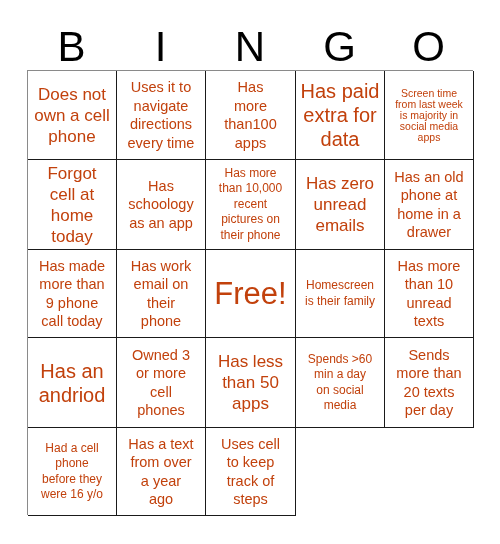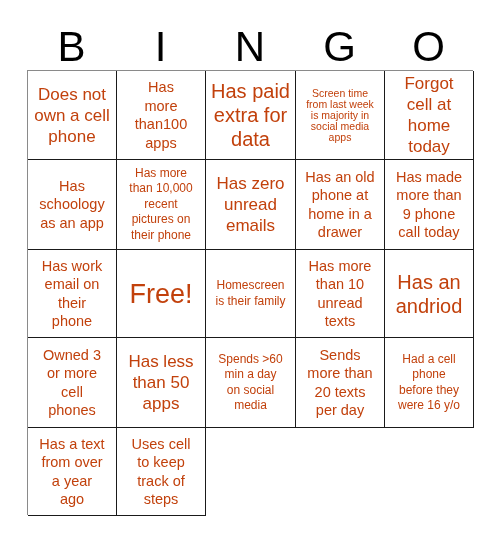--- a/index.html
+++ b/index.html
@@ -89,21 +89,21 @@
     white-space: pre-line;
     word-break: normal;
   }
 
   
   .fs-xs  { font-size: 10.5px; line-height: 11px; }
   .fs-s   { font-size: 12px;   line-height: 15.5px; }
   .fs-m   { font-size: 14.5px; line-height: 18.5px; }
   .fs-l   { font-size: 17px;   line-height: 21px; }
   .fs-xl  { font-size: 20px;   line-height: 24px; }
-  .fs-free{ font-size: 27px;   line-height: 34px; }
+  .fs-free{ font-size: 31px;   line-height: 34px; }
 </style>
 </head>
 <body>
 
 <div id="bingo-root">
 
   <div class="bingo-header">
     <div class="header-letter c0">B</div>
     <div class="header-letter c1">I</div>
     <div class="header-letter c2">N</div>
@@ -112,20 +112,26 @@
   </div>
 
   <div class="bingo-grid">
 
     <div class="bingo-cell">
       <span class="cell-text fs-l">Does not
 own a cell
 phone</span>
     </div>
     <div class="bingo-cell">
+      <span class="cell-text fs-m">Uses it to
+navigate
+directions
+every time</span>
+    </div>
+    <div class="bingo-cell">
       <span class="cell-text fs-m">Has
 more
 than100
 apps</span>
     </div>
     <div class="bingo-cell">
       <span class="cell-text fs-xl">Has paid
 extra for
 data</span>
     </div>

